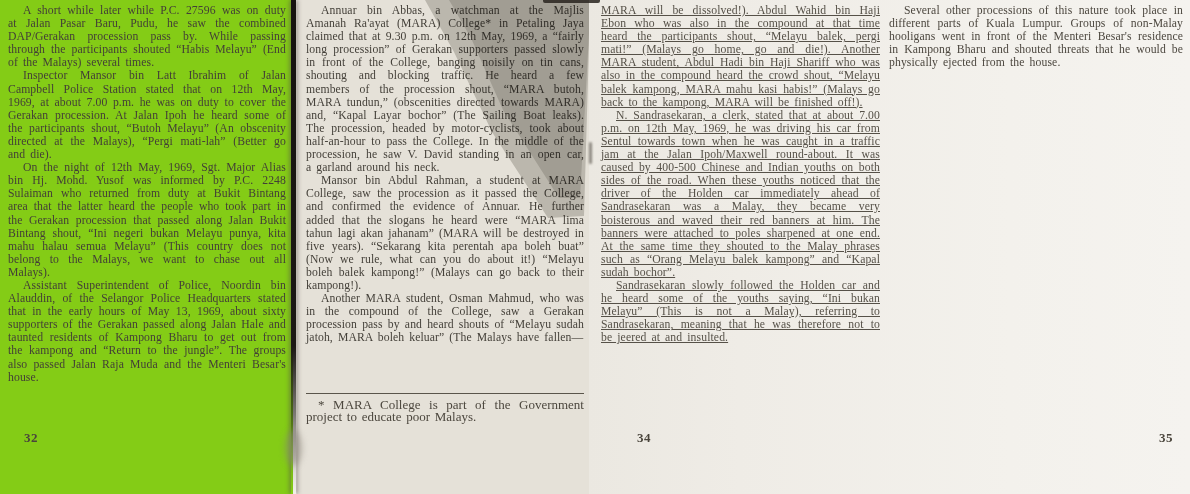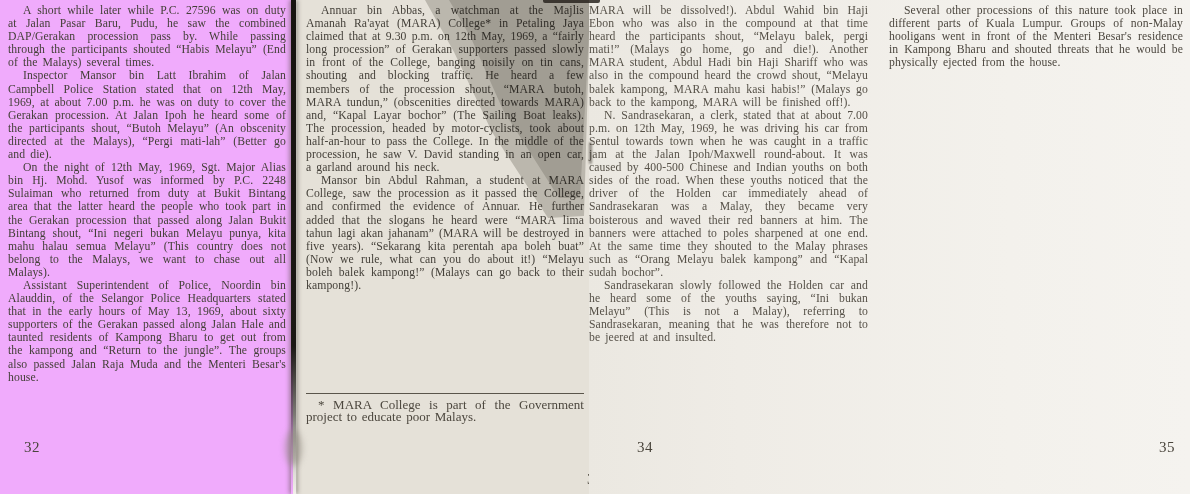--- a/index.html
+++ b/index.html
@@ -3,21 +3,21 @@
 <meta charset="utf-8">
 <style>
   html,body { margin:0; padding:0; background:#ffffff; }
   .scan {
     position:relative; width:1190px; height:494px; overflow:hidden;
     background:#f2f0ea;
     font-family:"Liberation Serif", serif;
   }
   .page { position:absolute; top:0; height:494px; }
 
-  #page32 { left:0;   width:293px; background:#f0abfc; }
+  #page32 { left:0;   width:293px; background:#84cc16; }
   #page33 { left:297px; width:292px; background:#e5e1d8;padding-left:38px; }
   #spread2 { left:589px; width:601px;
     background:linear-gradient(to right,#ebe8e1 0%, #efece6 25%, #f3f1ec 70%, #f5f3ef 100%); }
 
   
   .gutter {
     position:absolute; left:291px; top:0; width:5px; height:494px;
     background:linear-gradient(to bottom,
       #16130f 0%, #1b1814 70%, rgba(27,24,20,0.55) 84%, rgba(27,24,20,0.15) 93%, rgba(27,24,20,0) 100%);
     box-shadow: 2px 0 4px rgba(90,85,75,0.45), -2px 0 4px rgba(90,85,75,0.45);
@@ -25,30 +25,31 @@
   }
 
   .col {
     position:absolute; top:4px;
     font-size:11.7px; line-height:13.1px;
     letter-spacing:0.1px; word-spacing:2px;
     text-align:justify; color:#474239;
   }
   #page32 .col { left:8px;  width:278px; color:#433f37; }
   #page33 .col { left:9px;  width:278px; color:#45413a; }
-  .col34 { left:0;  width:279px; color:#565148; }
+  .col34 { left:12px;  width:279px; color:#565148;text-decoration:underline; }
   .col35 { left:300px; width:294px; color:#4c473f; }
 
   .para { margin:0; text-indent:15px; }
   .para + .para { }
   .no-indent { text-indent:0; }
 
   .pagenum {
-    position:absolute; top:439px; font-size:15px; color:#4a453c;
+    position:absolute; top:430px; font-size:13px; color:#4a453c;
     letter-spacing:0.5px;
+    font-weight:bold;
   }
   .pn32 { left:24px; }
   .pn33 { right:24px;margin-top:32px; }
   .pn34 { left:12px;margin-left:36px; }
   .pn35 { left:570px; }
 
   .footnote-rule {
     position:absolute; top:393px; left:9px; width:278px;
     border-top:1.2px solid #5a554b;
   }
@@ -101,20 +102,21 @@
     </div>
     <div class="pagenum pn32">32</div>
   </section>
 
   <div class="gutter"></div>
 
   <section class="page" id="page33">
     <div class="col">
       <p class="para">Annuar bin Abbas, a watchman at the Majlis Amanah Ra'ayat (MARA) College* in Petaling Jaya claimed that at 9.30 p.m. on 12th May, 1969, a “fairly long procession” of Gerakan supporters passed slowly in front of the College, banging noisily on tin cans, shouting and blocking traffic. He heard a few members of the procession shout, “MARA butoh, MARA tundun,” (obscenities directed towards MARA) and, “Kapal Layar bochor” (The Sailing Boat leaks). The procession, headed by motor-cyclists, took about half-an-hour to pass the College. In the middle of the procession, he saw V. David standing in an open car, a garland around his neck.</p>
       <p class="para">Mansor bin Abdul Rahman, a student at MARA College, saw the procession as it passed the College, and confirmed the evidence of Annuar. He further added that the slogans he heard were “MARA lima tahun lagi akan jahanam” (MARA will be destroyed in five years). “Sekarang kita perentah apa boleh buat” (Now we rule, what can you do about it!) “Melayu boleh balek kampong!” (Malays can go back to their kampong!).</p>
+      <p class="para">Another MARA student, Osman Mahmud, who was in the compound of the College, saw a Gerakan procession pass by and heard shouts of “Melayu sudah jatoh, MARA boleh keluar” (The Malays have fallen—</p>
     </div>
     <div class="footnote-rule"></div>
     <p class="footnote">* MARA College is part of the Government project to educate poor Malays.</p>
     <div class="pagenum pn33">33</div>
     <div class="shadow-a"></div>
     <div class="shadow-b"></div>
   </section>
 
   <section class="page" id="spread2">
     <div class="col col34">

